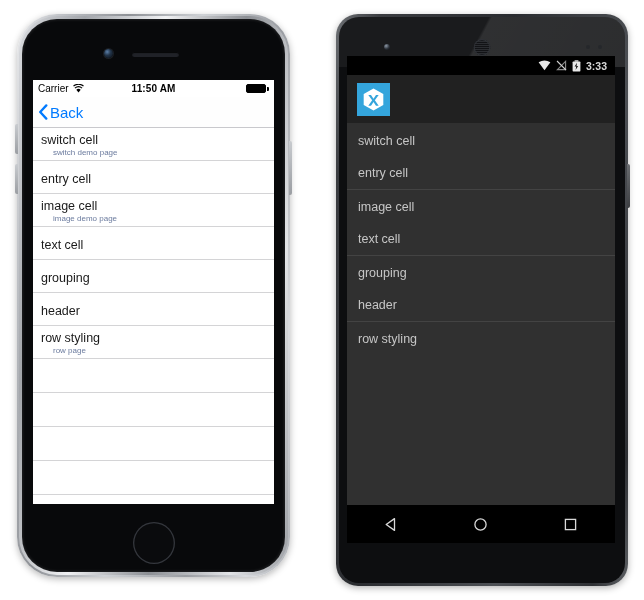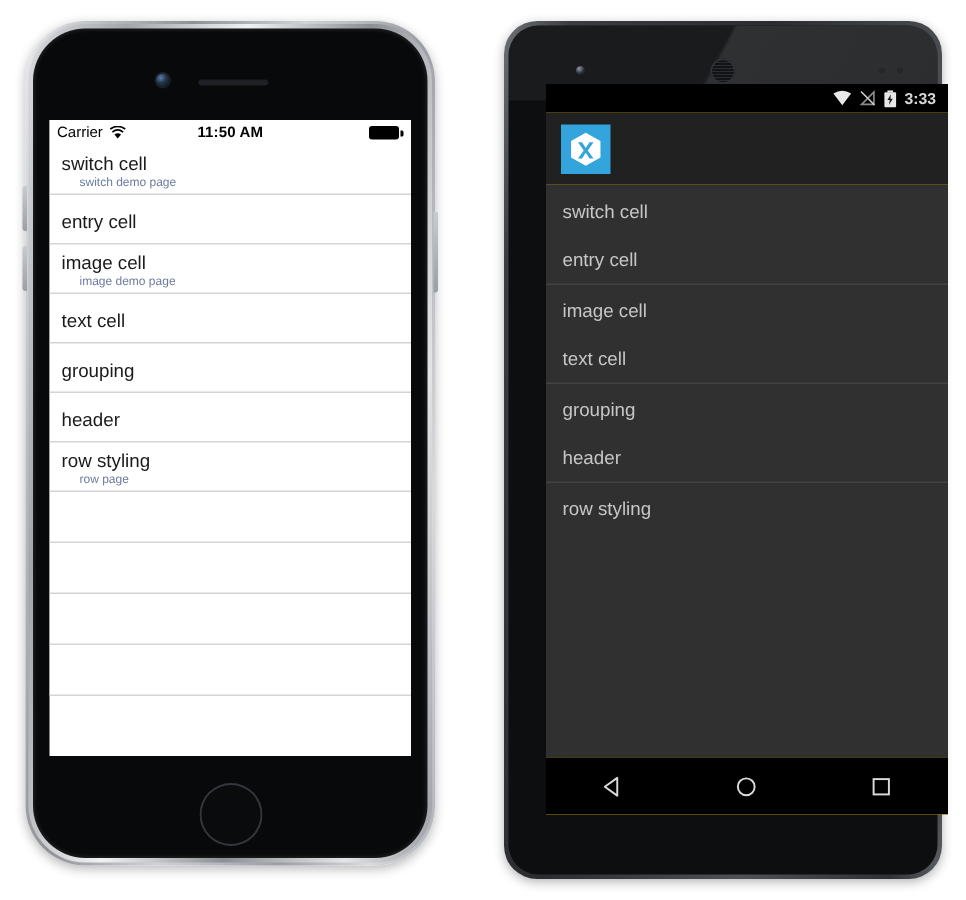--- a/index.html
+++ b/index.html
@@ -167,22 +167,22 @@
   .and-sidebtn {
     position: absolute; right: -2px; top: 150px;
     width: 3px; height: 44px; border-radius: 0 2px 2px 0;
     background: linear-gradient(180deg,#6a6d71,#3c3e42);
   }
 
   
   #android-screen {
     position: absolute; left: 11px; top: 42px;
     width: 268px; height: 487px;
-    background: #eab308; overflow: hidden;
-    display: flex; flex-direction: column; margin-left: 17px;
+    background: #0c4a6e; overflow: hidden;
+    display: flex; flex-direction: column;
   }
   .and-statusbar {
     height: 19px; background: #000;
     display: flex; align-items: center; justify-content: flex-end;
     gap: 5px; padding-right: 8px;
     color: #d8d8d8; font-size: 10.5px; font-weight: bold;
   }
   .and-actionbar {
     height: 48px; background: #212121;
     display: flex; align-items: center; padding-left: 10px;
@@ -231,20 +231,28 @@
             <path d="M0.5 2.0 Q5.5 -1.5 10.5 2.0" stroke="#000" stroke-width="1.1" fill="none"></path>
           </svg>
         </div>
         <div class="ios-time">11:50 AM</div>
         <div class="ios-batt">
           <div class="ios-batt-body"></div>
           <div class="ios-batt-cap"></div>
         </div>
       </div>
 
+      <div class="ios-navbar">
+        <div class="ios-back">
+          <svg class="ios-back-chev" width="10" height="16" viewBox="0 0 10 16">
+            <path d="M8.3 1.4 L2.2 8 L8.3 14.6" stroke="#007aff" stroke-width="2.3" fill="none" stroke-linecap="round" stroke-linejoin="round"></path>
+          </svg>
+          <span>Back</span>
+        </div>
+      </div>
 
       <div class="ios-list">
         <div class="ios-row">
           <span class="t">switch cell</span>
           <span class="s">switch demo page</span>
         </div>
         <div class="ios-row">
           <span class="t">entry cell</span>
         </div>
         <div class="ios-row">

